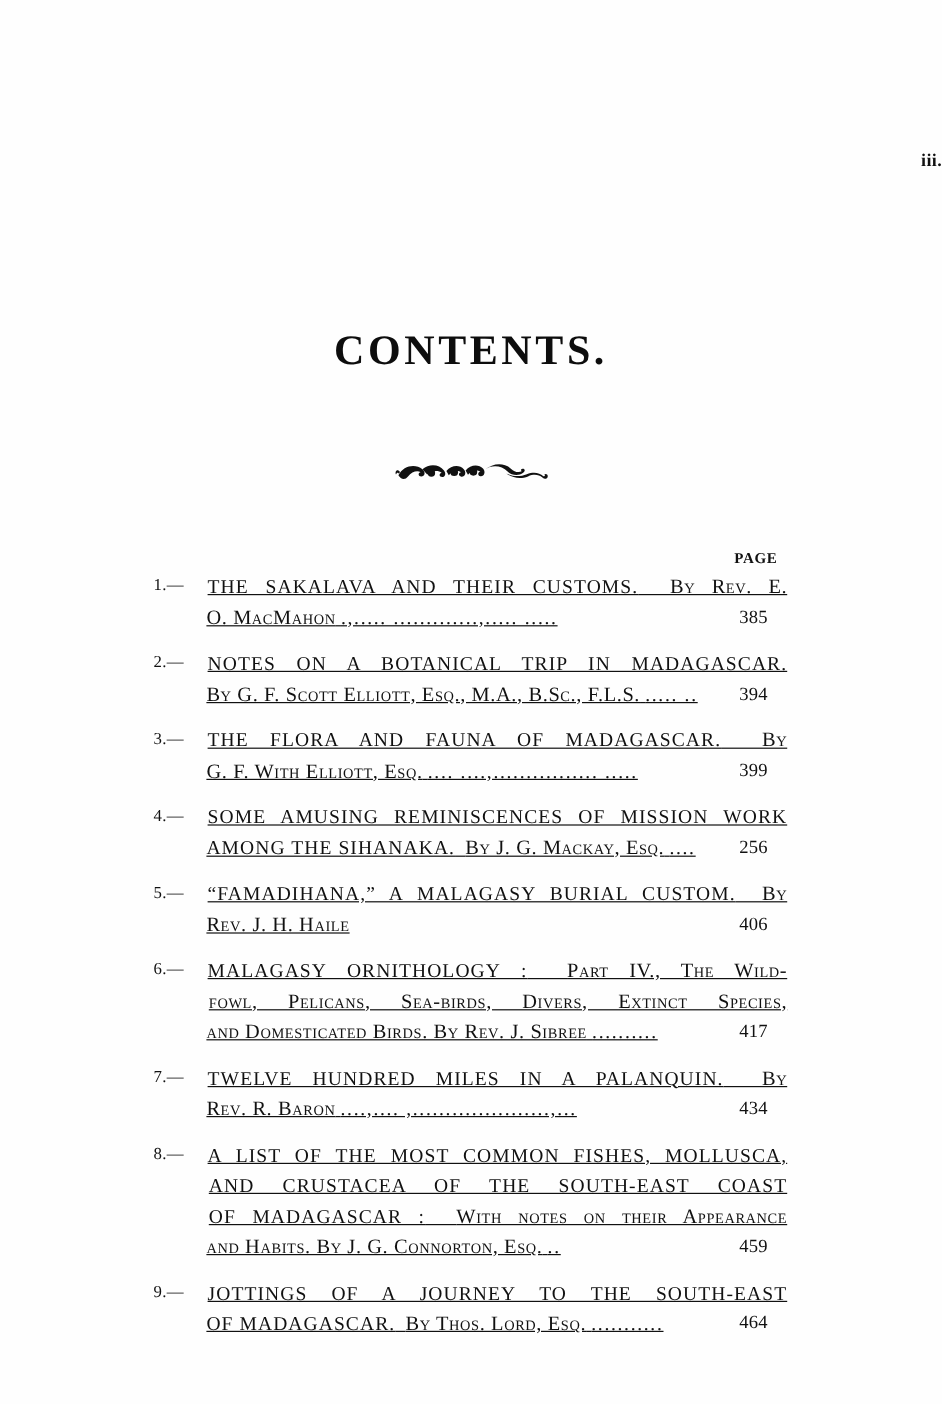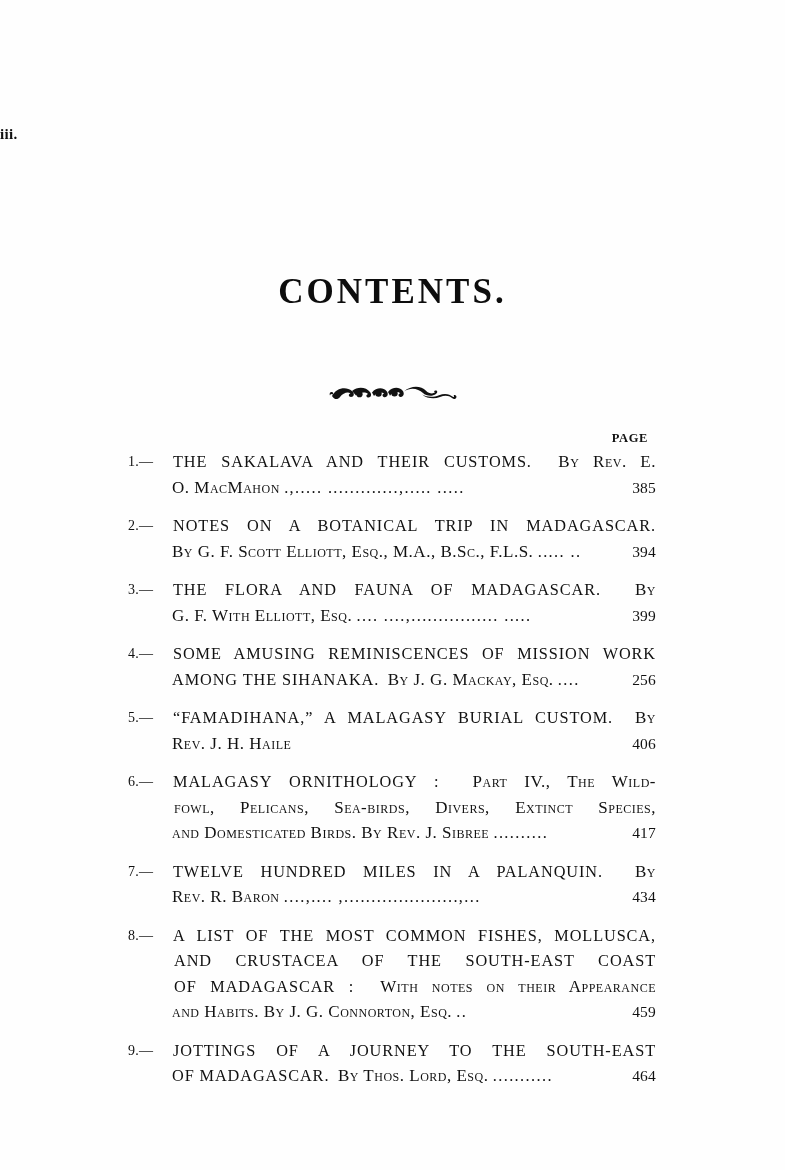--- a/index.html
+++ b/index.html
@@ -21,21 +21,21 @@
     inset: 0;
     background: #fefefe;
   }
 
   
   .folio {
     position: absolute;
     top: 126px;
     left: 0;
     right: 0;
-    text-align: left;
+    text-align: right;
     font-size: 15px;
     font-weight: bold;
     letter-spacing: 0.3px;
   }
 
   
   .doc-title {
     position: absolute;
     top: 272px;
     left: 0;
@@ -56,22 +56,23 @@
     display: flex;
     justify-content: center;
     align-items: center;
   }
   .ornament svg { display: block; }
 
   
   .toc {
     position: absolute;
     left: 128px;
-    top: 449px;
+    top: 476px;
     width: 528px;
+    text-decoration: underline;
   }
 
   .page-col-head {
     position: absolute;
     right: 8px;
     top: -18px;
     font-size: 12.5px;
     font-weight: bold;
     letter-spacing: 0.6px;
     font-variant: small-caps;
@@ -129,21 +130,21 @@
   .leader {
     letter-spacing: 1.4px;
   }
 
   .pagenum {
     position: absolute;
     right: 0;
     bottom: 0;
     font-size: 15.5px;
     width: 40px;
-    text-align: right;
+    text-align: left;
   }
 
   .entry-rows { position: relative; }
 </style>
 </head>
 <body>
 
 <div class="page">
 
   <div class="folio">iii.</div>

